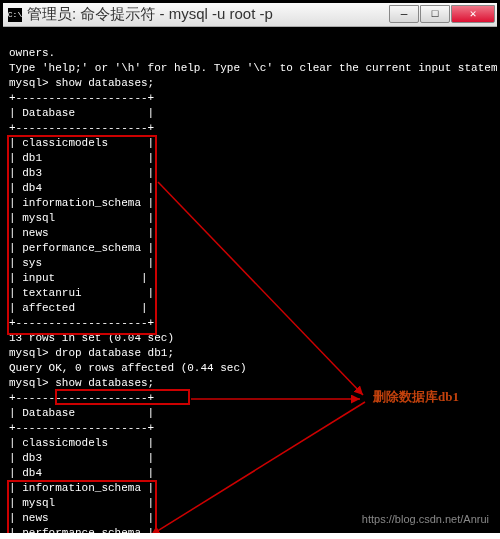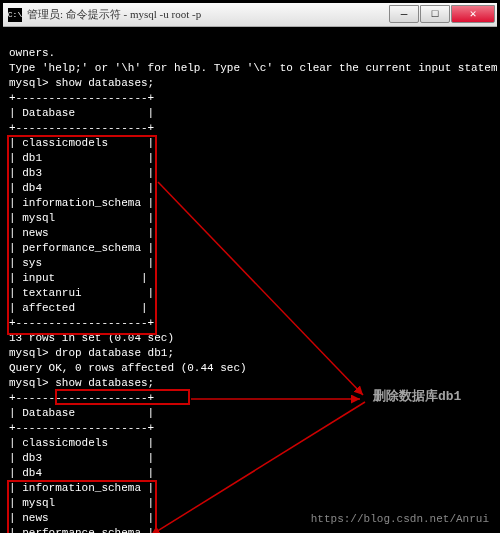--- a/index.html
+++ b/index.html
@@ -1,29 +1,29 @@
 <!DOCTYPE html>
 <html><head>
 <meta charset="utf-8">
 <style>
 *{margin:0;padding:0;box-sizing:border-box}
 body{width:500px;height:539px;background:#fff;font-family:Consolas,"Courier New",monospace;font-size:11px;position:relative;overflow:hidden}
 .window{width:500px;height:533px;border:3px solid #000;background:#000;position:relative}
 .titlebar{height:24px;background:linear-gradient(#fafafa,#e0e0e0);display:flex;align-items:center;border-bottom:1px solid #aaa}
 .ticon{width:14px;height:14px;margin:0 5px;background:#000;color:#fff;font-size:8px;display:flex;align-items:center;justify-content:center}
-.title{flex:1;font-size:11px;color:#333;font-family:Liberation Serif, serif}
+.title{flex:1;font-size:15px;color:#333;font-family:Liberation Sans, sans-serif}
 .wbtns{display:flex;height:20px;margin-right:2px}
 .wbtn{width:30px;height:18px;border:1px solid #888;border-radius:0 0 2px 2px;margin-left:1px;display:flex;align-items:center;justify-content:center;font-size:11px;background:linear-gradient(#f8f8f8,#d8d8d8);cursor:pointer}
 .wbtn.close{background:linear-gradient(#e78,#d13);color:#fff;width:44px}
 .term{position:relative;background:#000;color:#fff;padding:19px 6px;line-height:15px;height:506px;overflow:hidden}
 .line{white-space:pre}
 .box{position:absolute;border:2px solid #c00;pointer-events:none}
-.ann{position:absolute;color:#a3a3a3;font-size:13px;font-family:Liberation Mono, monospace;font-weight:bold}
+.ann{position:absolute;color:#c2410c;font-size:13px;font-family:Liberation Serif, serif;font-weight:bold}
 svg.arrow{position:absolute;pointer-events:none}
-.wm{position:absolute;right:8px;bottom:6px;color:#888;font-size:11px;font-family:Liberation Mono, monospace}
+.wm{position:absolute;right:8px;bottom:6px;color:#888;font-size:11px;font-family:Liberation Sans, sans-serif}
 </style>
 </head>
 <body>
 
 <div class="window">
   <div class="titlebar">
     <div class="ticon">C:\</div>
     <div class="title">管理员: 命令提示符 - mysql  -u root -p</div>
     <div class="wbtns">
       <div class="wbtn">—</div>

